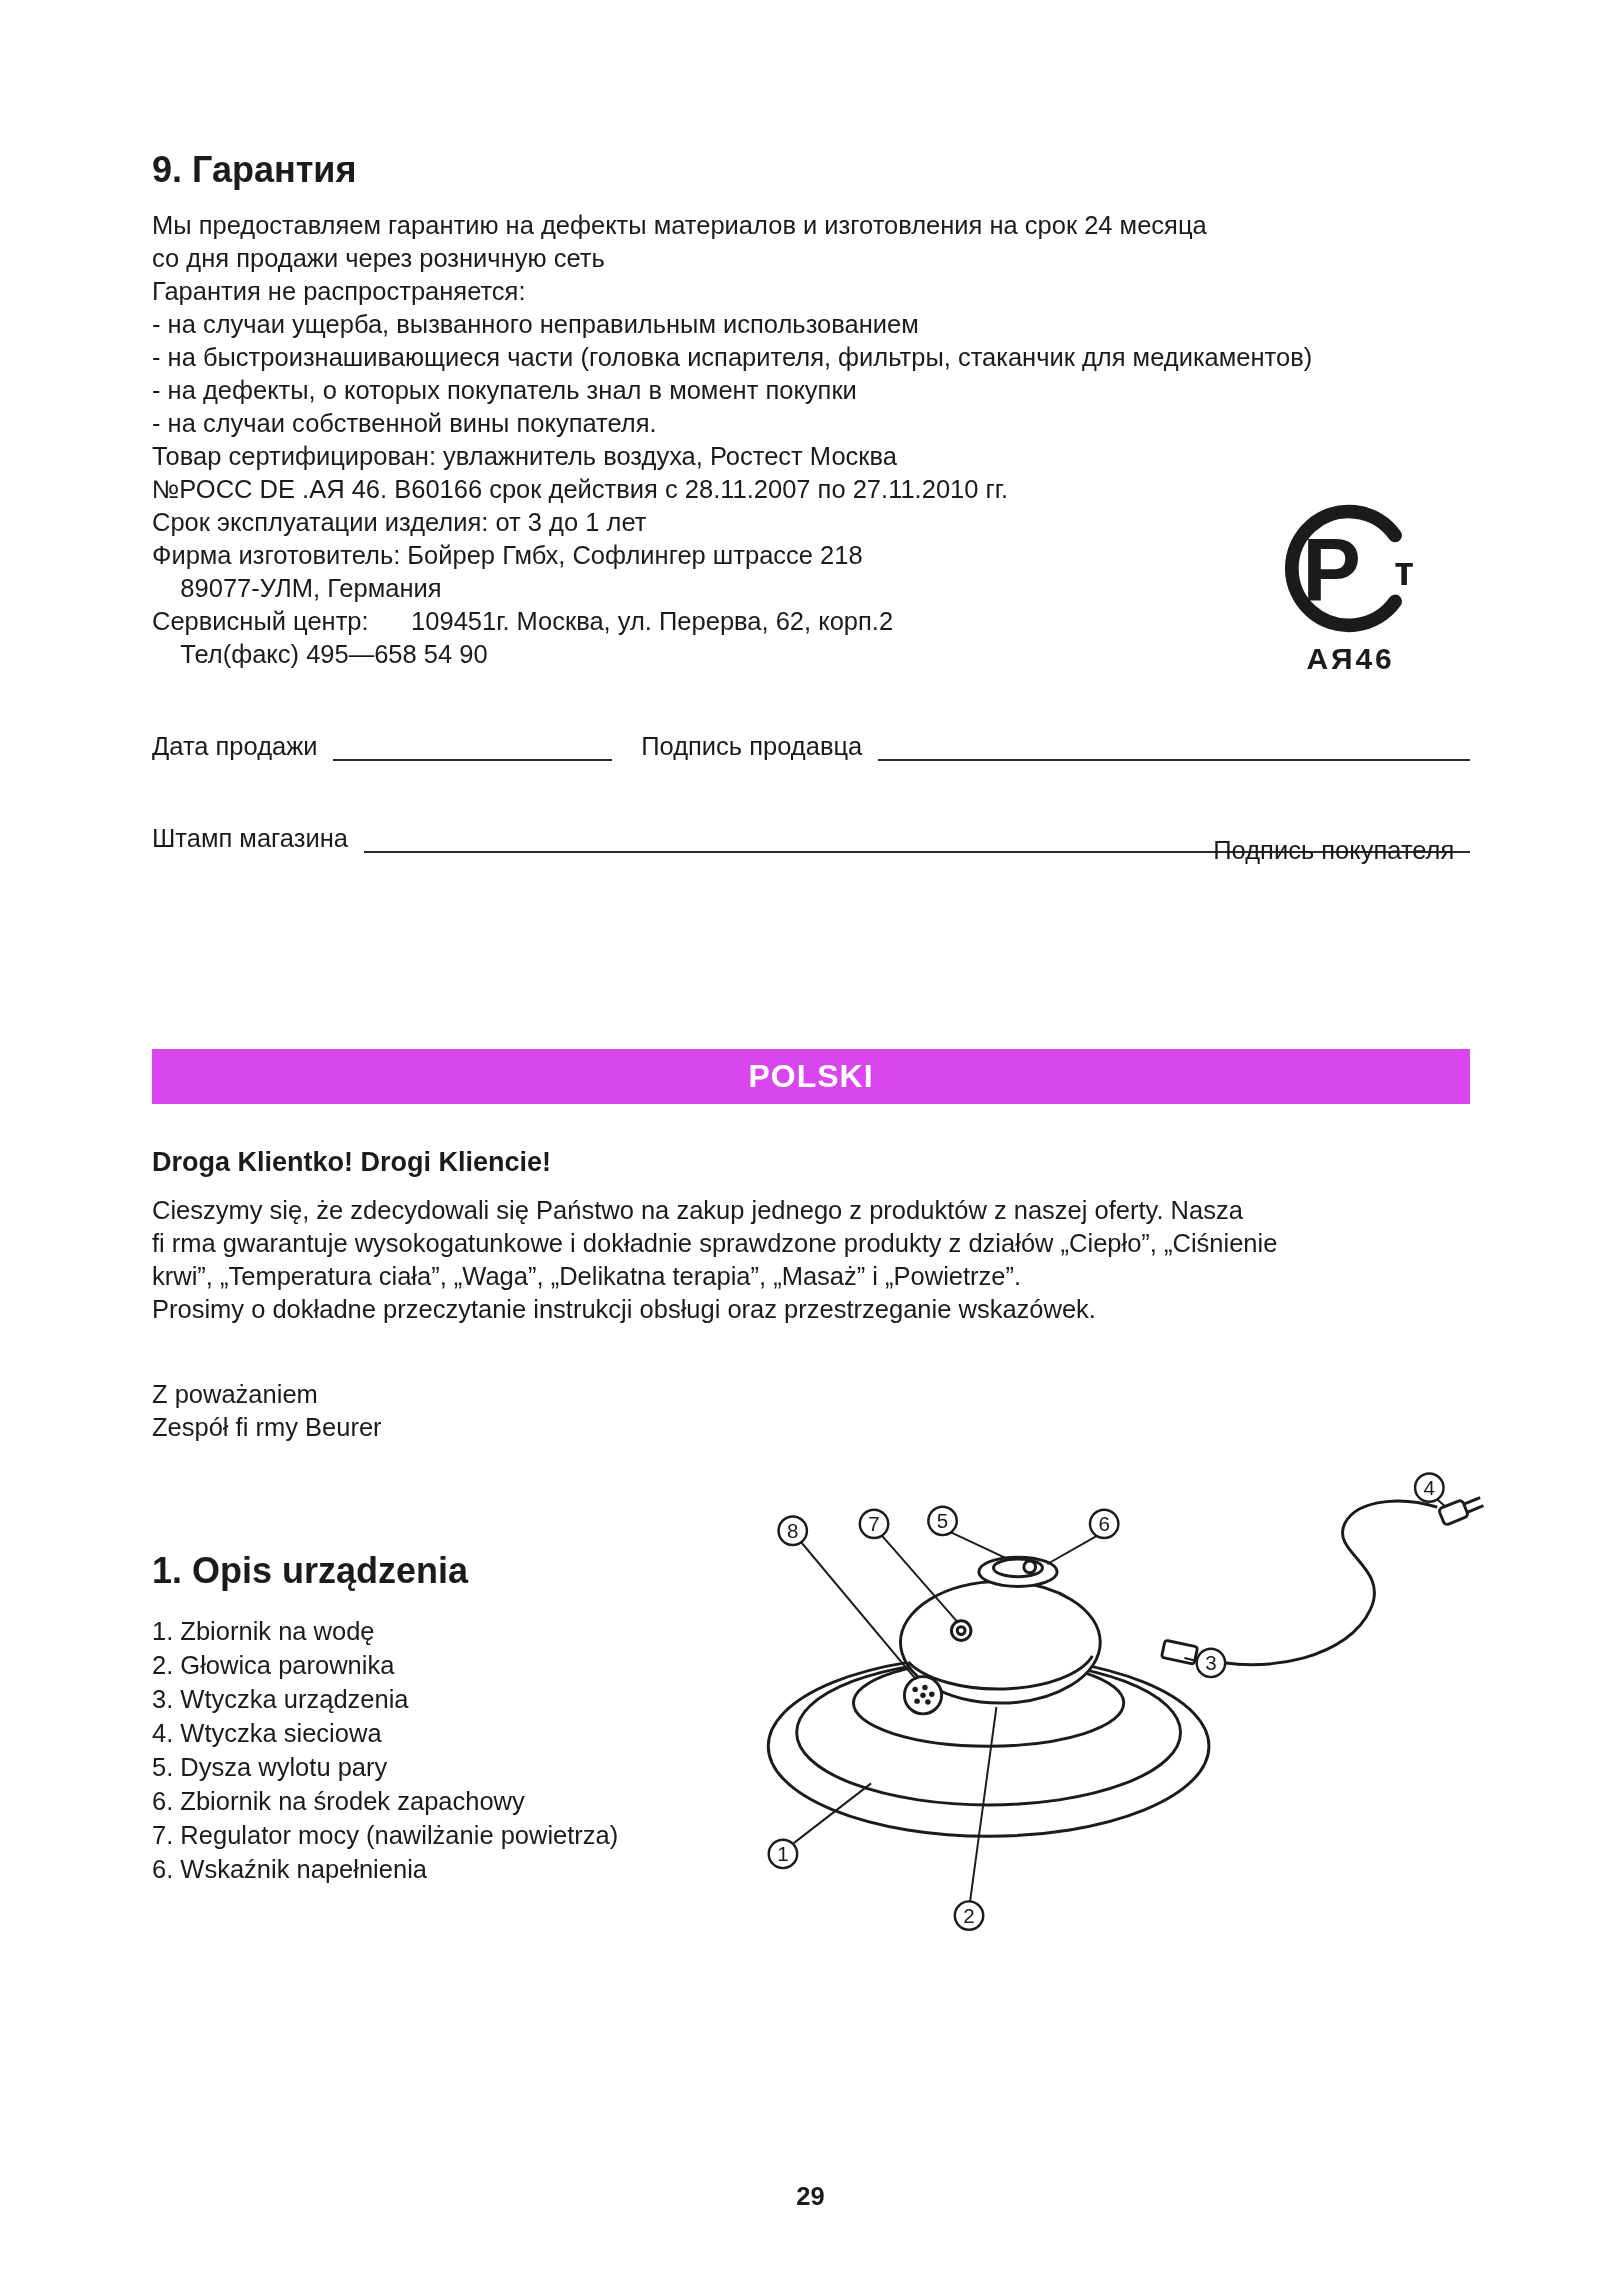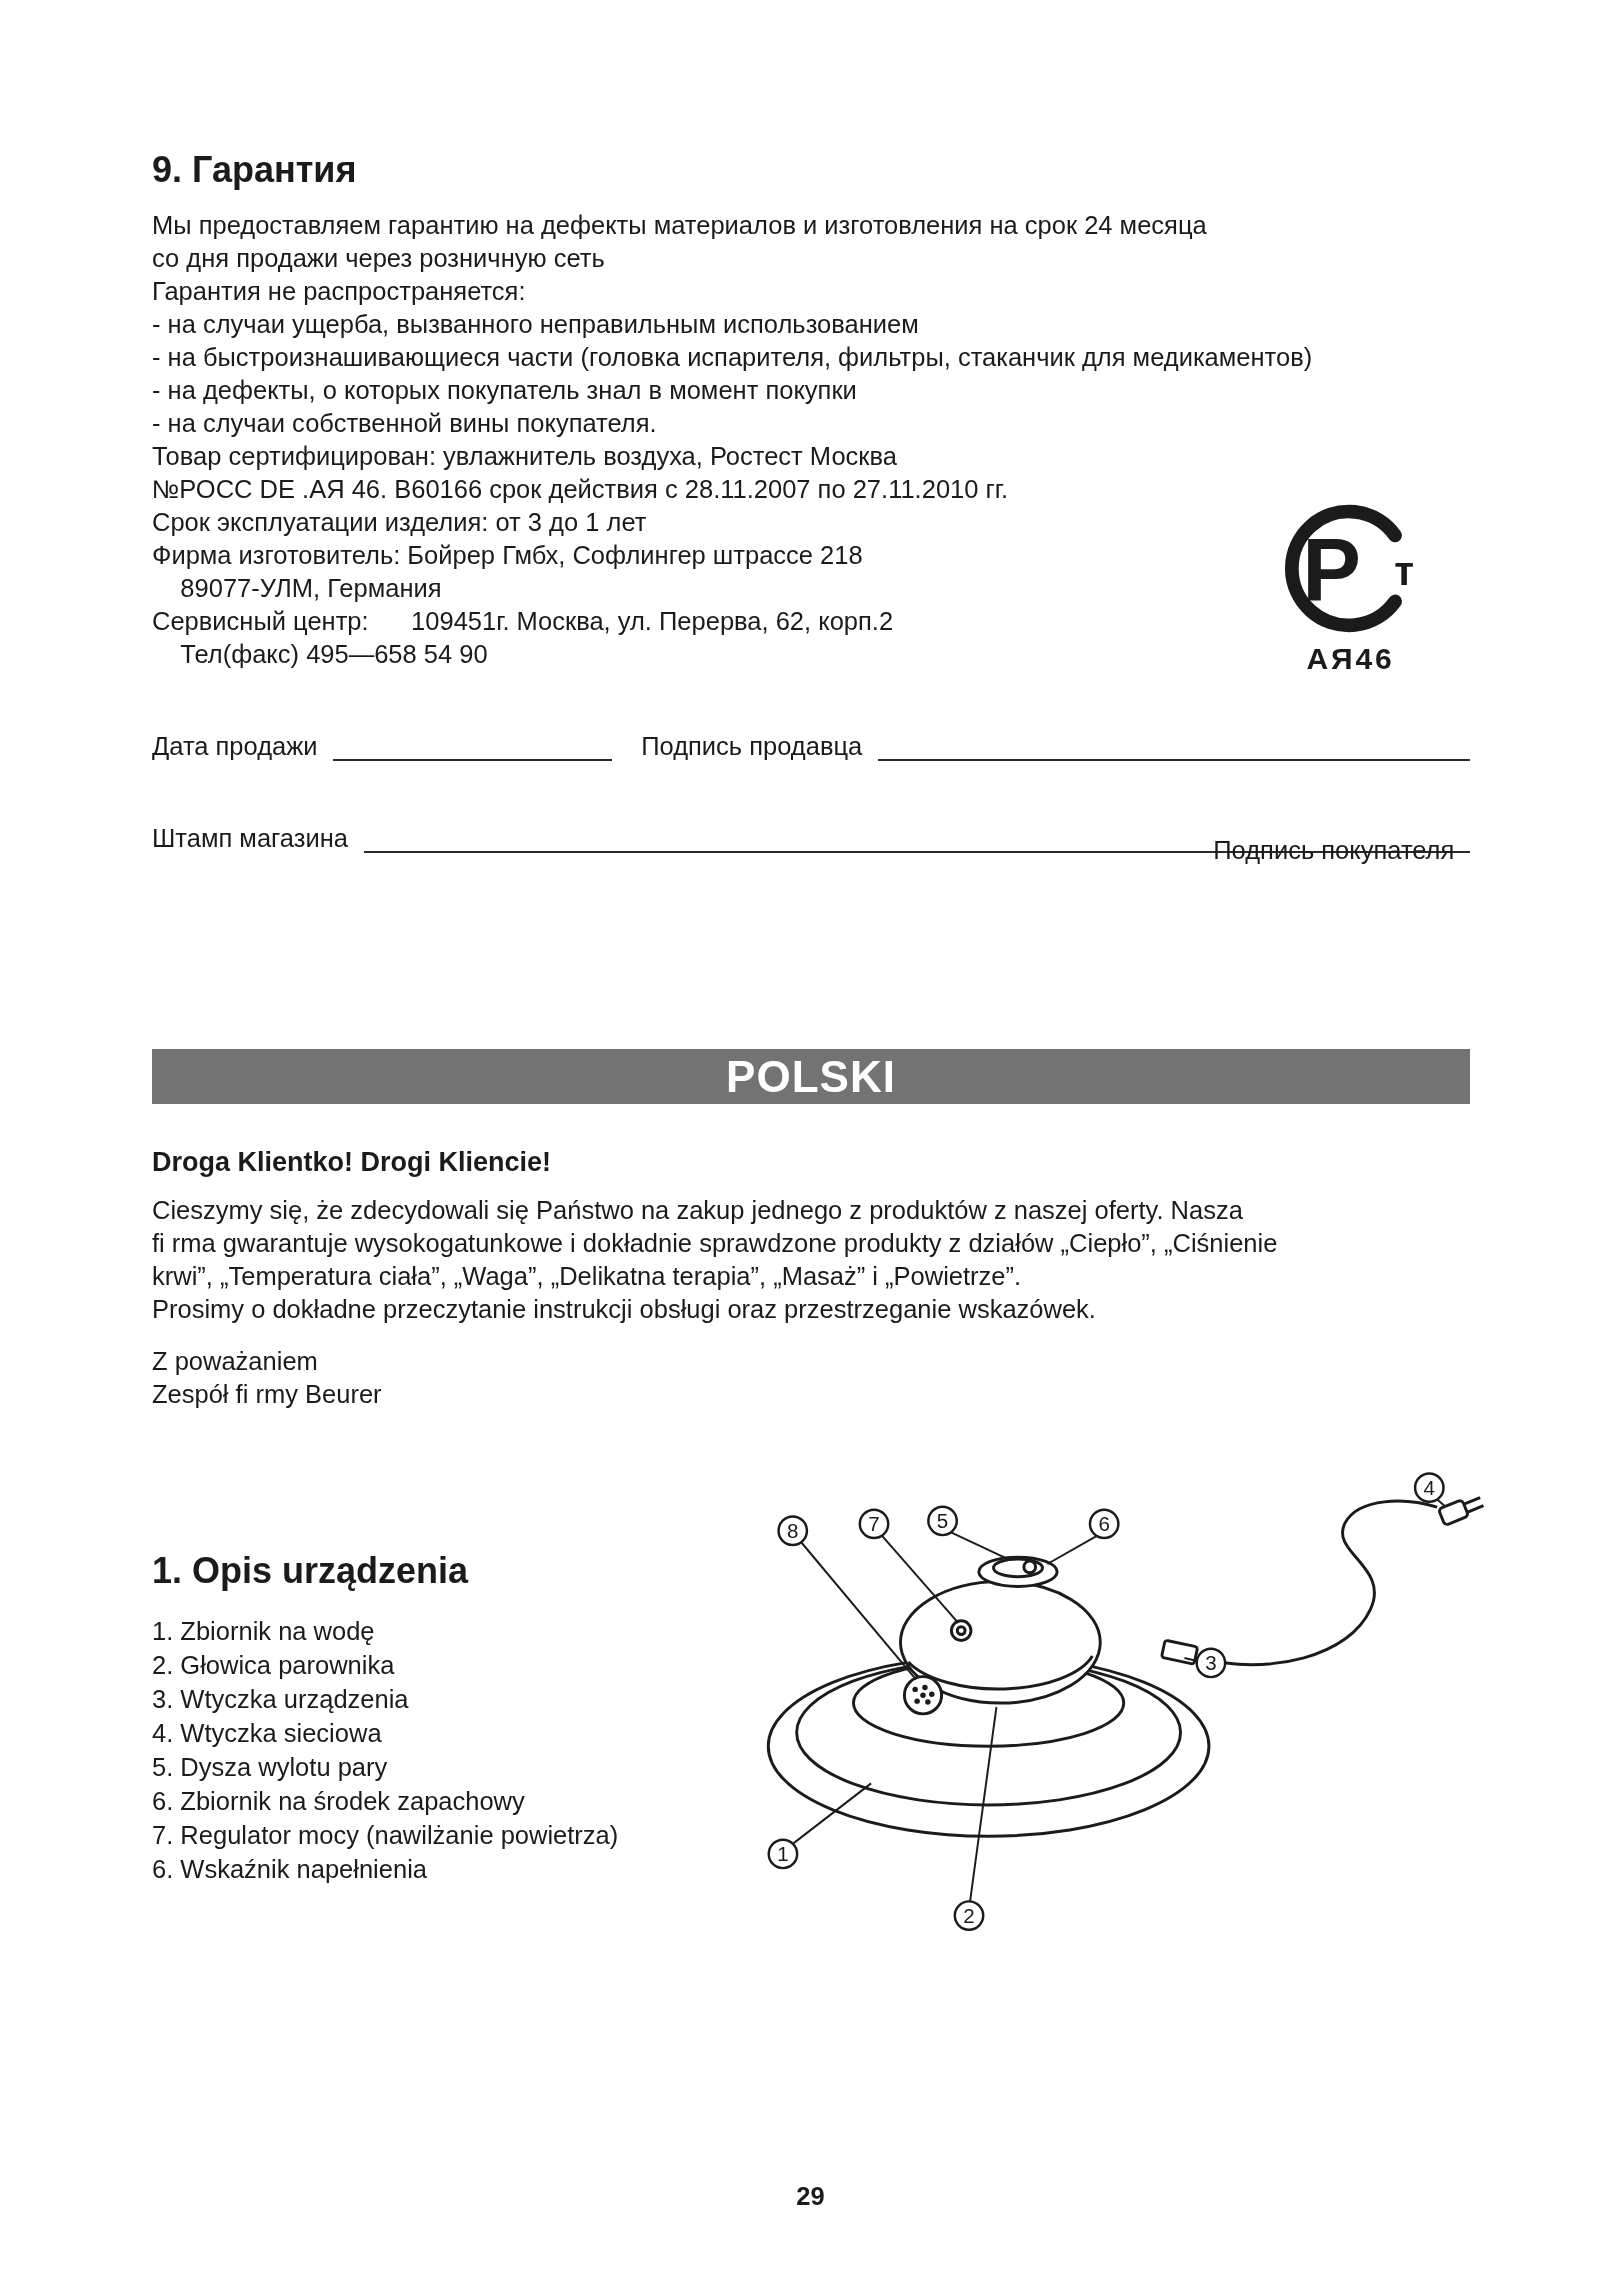--- a/index.html
+++ b/index.html
@@ -17,28 +17,28 @@
   .cert-code{font-size:30px;font-weight:bold;letter-spacing:2.9px;margin-top:2px;}
 
   .sig{position:absolute;left:152px;width:1318px;display:flex;align-items:flex-end;font-size:25.5px;}
   .sig .sig-label{margin-right:15.7px;white-space:nowrap;}
   .sig .sig-line{display:inline-block;border-bottom:2px solid #2a2a2a;height:29px;}
   .sig1{top:730px;} .sig2{top:822px;} .sig3{top:836px;flex-direction:column;}
   .w280{width:279px;margin-right:29px;}
   .grow{flex:1;}
 
   .banner{
-    position:absolute;left:152px;top:1049px;width:1318px;height:55px;background:#737373;color:#ffffff;
-    display:flex;align-items:center;justify-content:center;font-size:44px;font-weight:bold;letter-spacing:1px;
+    position:absolute;left:152px;top:1049px;width:1318px;height:55px;background:#d946ef;color:#ffffff;
+    display:flex;align-items:center;justify-content:center;font-size:32px;font-weight:bold;letter-spacing:1px;
   }
 
   .polish{position:absolute;left:152px;top:1147px;width:1323px;}
   .polish-title{font-size:27px;font-weight:bold;margin:0 0 15.7px 0;}
   .polish .textline{line-height:33px;}
-  .closing{margin-top:19px;}
+  .closing{margin-top:52px;}
 
   .device-list{position:absolute;left:152px;top:1550px;width:588px;}
   .device-title{font-size:36px;font-weight:bold;margin:0 0 21.6px 0;}
   .device-item{font-size:25.5px;line-height:34px;}
 
   .illus{position:absolute;left:714px;top:1423px;width:796px;height:521px;}
 
   .pageno{position:absolute;left:0;top:2182px;width:100%;text-align:center;font-size:25.5px;font-weight:bold;}
 </style>
 </head>

